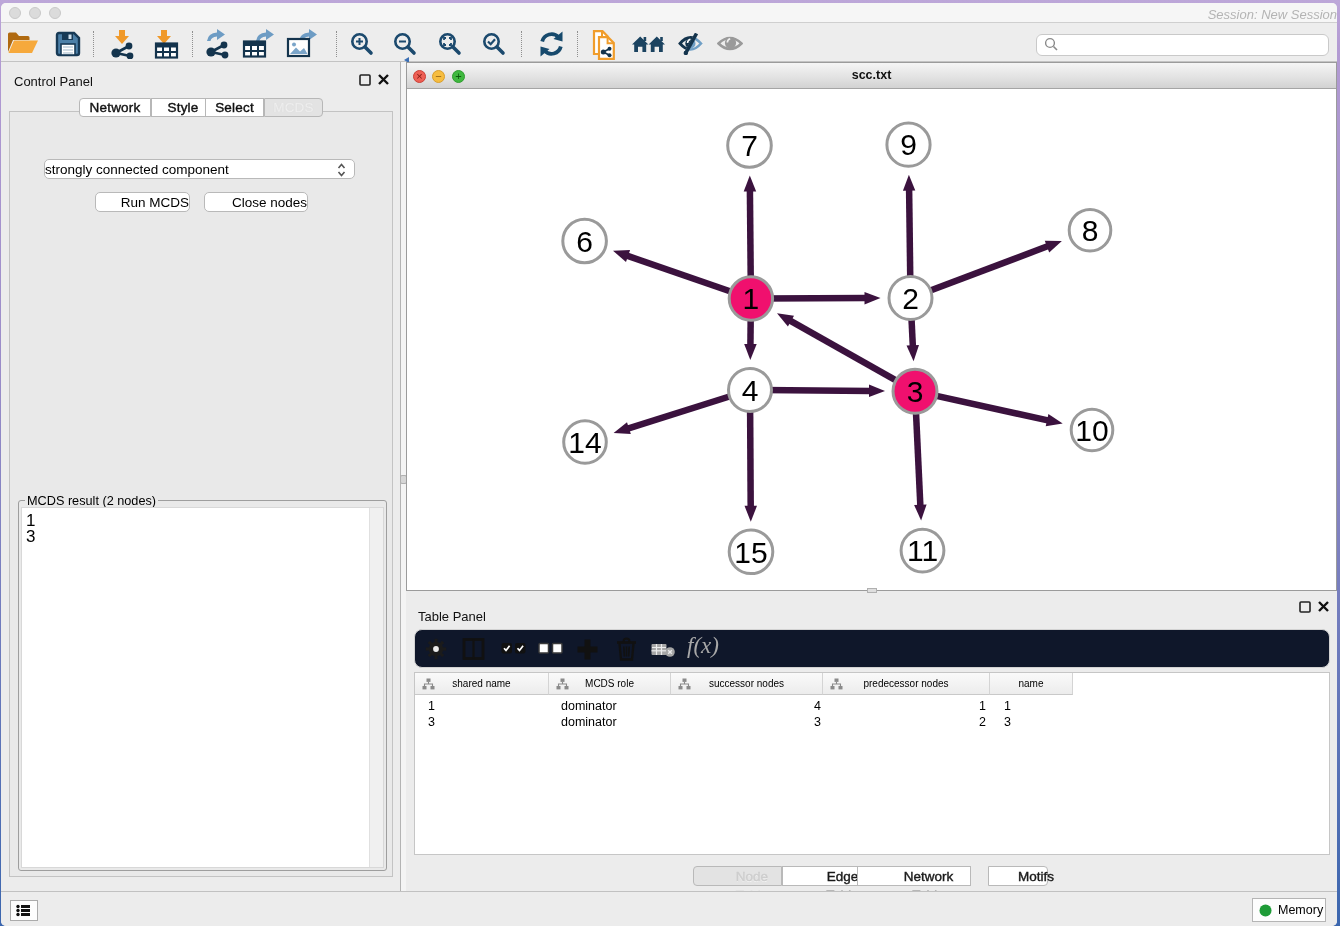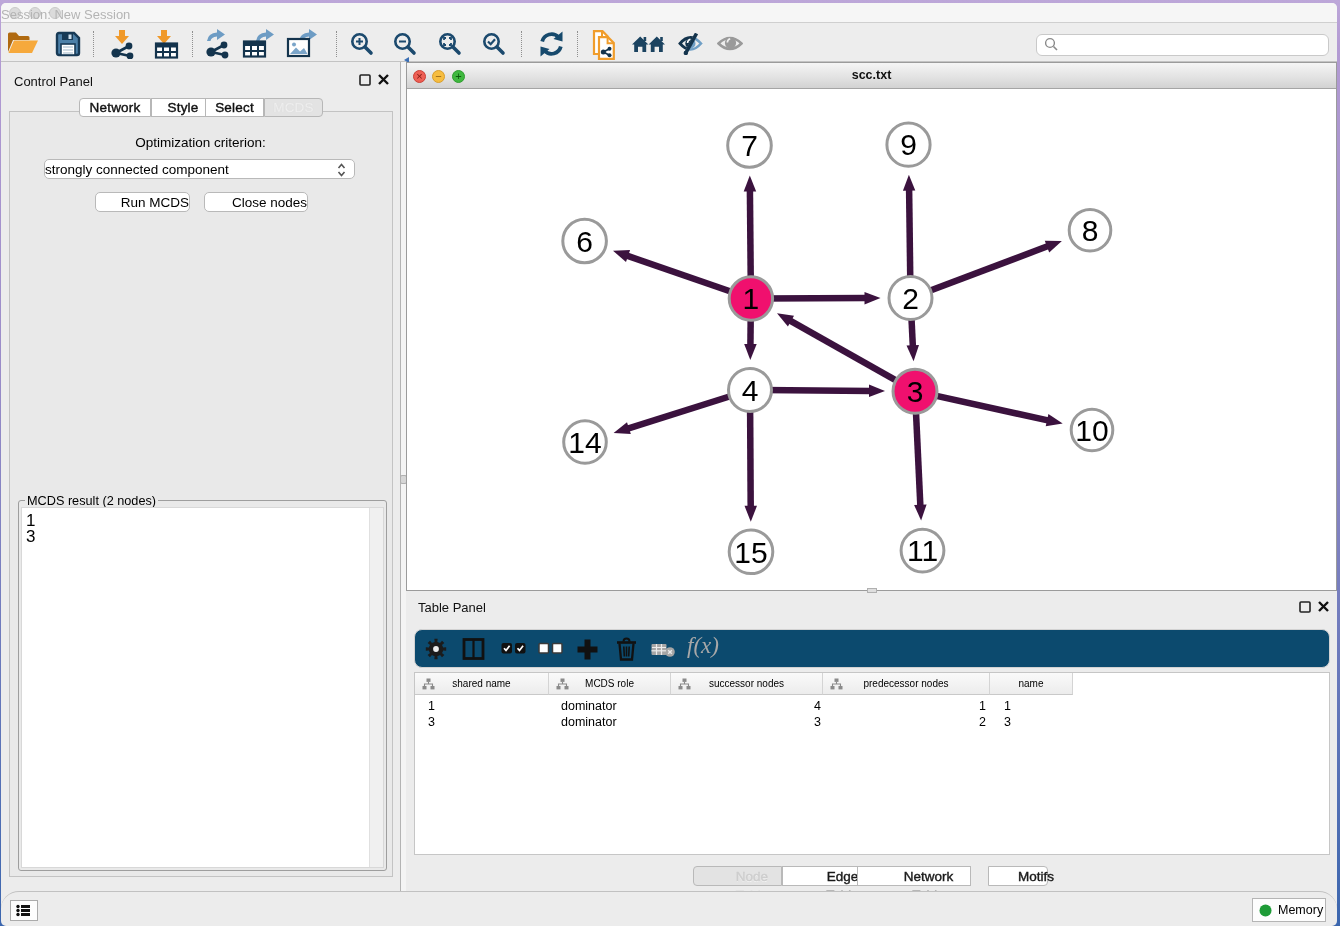--- a/index.html
+++ b/index.html
@@ -6,21 +6,21 @@
 body{width:1340px;height:926px;overflow:hidden;position:relative;
  font-family:"Liberation Sans",sans-serif;
  background:linear-gradient(180deg,#bda7d9 0%,#b39bd3 5%,#9a8cc8 40%,#6577ba 75%,#3b66ae 100%);}
 .abs{position:absolute;}
 #win{position:absolute;left:1px;top:3px;width:1336px;height:923px;
  border-radius:5px 5px 5px 5px;background:#ececec;overflow:hidden;}
 #titlebar{position:absolute;left:0;top:0;width:100%;height:19px;background:#f6f6f6;
  border-bottom:1px solid #cfcfcf;}
 .tl{position:absolute;top:4px;width:12px;height:12px;border-radius:50%;
  background:#dbdbdb;border:1px solid #c8c8c8;box-sizing:border-box;}
-#title{position:absolute;left:0;top:4px;width:100%;text-align:left;font-size:13px;color:#b4b4b4;}
+#title{position:absolute;left:0;top:4px;width:100%;text-align:right;font-size:13px;color:#b4b4b4;font-style:italic;}
 #toolbar{position:absolute;left:0;top:20px;width:100%;height:38px;background:#ededed;
  border-bottom:1px solid #c3c3c3;}
 .sep{position:absolute;top:8px;height:26px;width:0;border-left:1px dotted #8f8f8f;}
 #search{position:absolute;left:1035px;top:11px;width:291px;height:20px;background:#fff;
  border:1px solid #c9c9c9;border-radius:6px;}
 
 #cpanel{position:absolute;left:0;top:59px;width:399px;height:829px;background:#ececec;}
 #cpanel .hdr{position:absolute;left:13px;top:12px;font-size:13px;color:#111;}
 .tabs{position:absolute;font-size:13.5px;}
 .tab{position:absolute;top:0;height:19px;background:#fff;border:1px solid #b7b7b7;
@@ -49,35 +49,35 @@
 #nettitle{position:absolute;left:0;top:0;width:100%;height:25px;
  background:linear-gradient(180deg,#f5f5f5,#dedede 70%,#d2d2d2);border-bottom:1px solid #a5a5a5;}
 #nettitle .t{position:absolute;width:100%;text-align:center;top:5px;font-size:12.5px;font-weight:bold;color:#111;}
 .jtl{position:absolute;top:7px;width:13px;height:13px;border-radius:50%;box-sizing:border-box;
  font-size:11px;line-height:11px;text-align:center;}
 #canvas{position:absolute;left:0;top:26px;width:929px;height:501px;background:#fff;}
 #hdiv{position:absolute;left:405px;top:588px;width:931px;height:6px;background:#ececec;}
 #hgrip{position:absolute;left:866px;top:585px;width:8px;height:3px;background:#dedede;border:1px solid #b0b0b0;}
 
 #tpanel{position:absolute;left:405px;top:594px;width:931px;height:294px;background:#ececec;}
-#tpanel .hdr{position:absolute;left:12px;top:3px;font-size:13px;color:#111;}
-#tbar{position:absolute;left:8px;top:32px;width:916px;height:39px;background:#0c4a6e;
+#tpanel .hdr{position:absolute;left:12px;top:12px;font-size:13px;color:#111;}
+#tbar{position:absolute;left:8px;top:32px;width:916px;height:39px;background:#0f172a;
  border:1px solid #d2d2d2;border-radius:8px;box-sizing:border-box;}
 #ttable{position:absolute;left:8px;top:75px;width:916px;height:183px;background:#fff;
  border:1px solid #c6c6c6;box-sizing:border-box;}
 .th svg{position:absolute;left:7px;top:5px;}
 .th{position:absolute;top:0;height:22px;background:linear-gradient(180deg,#fafafa,#ececec);
  border-right:1px solid #d4d4d4;border-bottom:1px solid #c9c9c9;box-sizing:border-box;
  font-size:10px;text-align:center;line-height:22px;color:#000;}
 .td{position:absolute;font-size:12.5px;color:#000;}
 .btabs{position:absolute;top:269px;height:20px;font-size:13.5px;}
 .btab{position:absolute;top:0;height:20px;background:#fff;border:1px solid #b9b9b9;
  box-sizing:border-box;text-align:center;line-height:19px;color:#1a1a1a;padding-left:29px;-webkit-text-stroke:0.4px #1a1a1a;}
 
-#statusbar{position:absolute;left:0;top:888px;width:100%;height:35px;background:#ececec;border-top:1px solid #c1c1c1;border-radius:18px;}
+#statusbar{position:absolute;left:0;top:888px;width:100%;height:35px;background:#ececec;border-top:1px solid #c1c1c1;}
 #listbtn{position:absolute;left:9px;top:8px;width:28px;height:21px;background:#fdfdfd;border:1px solid #ababab;box-sizing:border-box;}
 #membtn{position:absolute;right:11px;top:6px;width:74px;height:24px;background:#fdfdfd;border:1px solid #b5b5b5;box-sizing:border-box;font-size:12.5px;}
 </style>
 </head>
 <body>
 <div id="win">
  <div id="titlebar">
   <div class="tl" style="left:8px;"></div>
   <div class="tl" style="left:28px;"></div>
   <div class="tl" style="left:48px;"></div>
@@ -235,21 +235,20 @@
     <rect x="1" y="1" width="10" height="10" fill="none" stroke="#222" stroke-width="1.6" rx="1"></rect>
     <path d="M20 1 L29 10 M29 1 L20 10" stroke="#111" stroke-width="2.4"></path>
   </svg>
   <div id="cpbox"></div>
   <div class="tabs" style="left:78px;top:36px;">
     <div class="tab" style="left:0px;width:72px;border-radius:4px 0 0 4px;">Network</div>
     <div class="tab" style="left:72px;width:64px;">Style</div>
     <div class="tab" style="left:126px;width:59px;">Select</div>
     <div class="tab" style="left:185px;width:59px;border-radius:0 4px 4px 0;background:#e3e3e3;color:#f2f2f2;text-shadow:0 0 1px #cccccc;-webkit-text-stroke:0.4px #e8e8e8;">MCDS</div>
   </div>
-  <div id="optlabel">Optimization criterion:</div>
   <div id="dropdown"><span style="">strongly connected component</span>
     <svg class="abs" style="right:8px;top:3px;" width="9" height="14" viewBox="0 0 9 14">
       <path d="M1.5 5 L4.5 1.5 L7.5 5" fill="none" stroke="#555" stroke-width="1.6"></path>
       <path d="M1.5 9 L4.5 12.5 L7.5 9" fill="none" stroke="#555" stroke-width="1.6"></path>
     </svg>
   </div>
   <div class="btn" style="left:94px;width:95px;">Run MCDS</div>
   <div class="btn" style="left:203px;width:104px;">Close nodes</div>
   <div id="fieldset">
     <div class="leg">MCDS result (2 nodes)</div>

